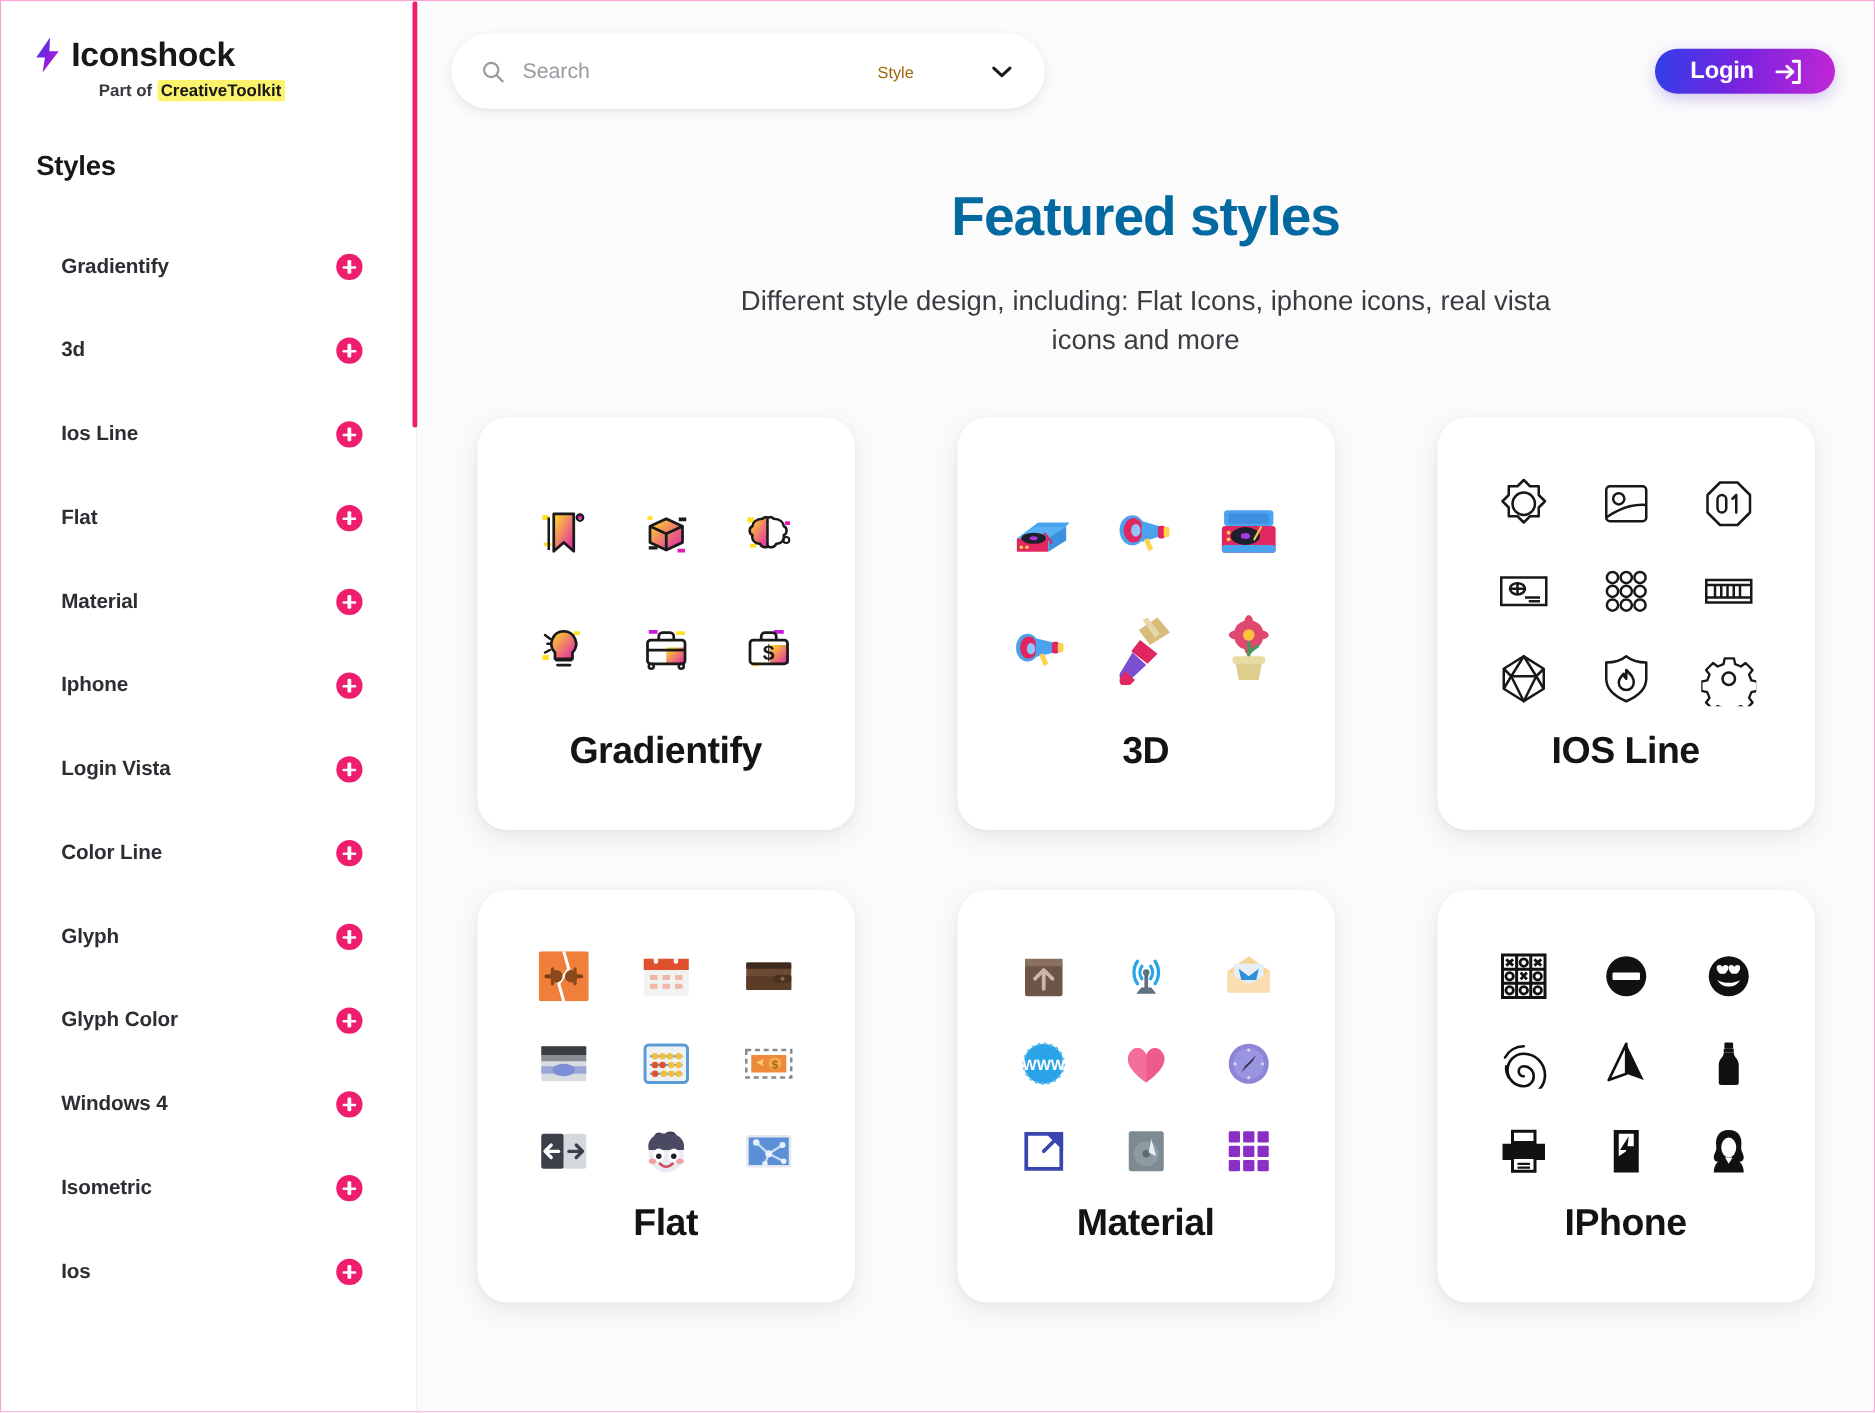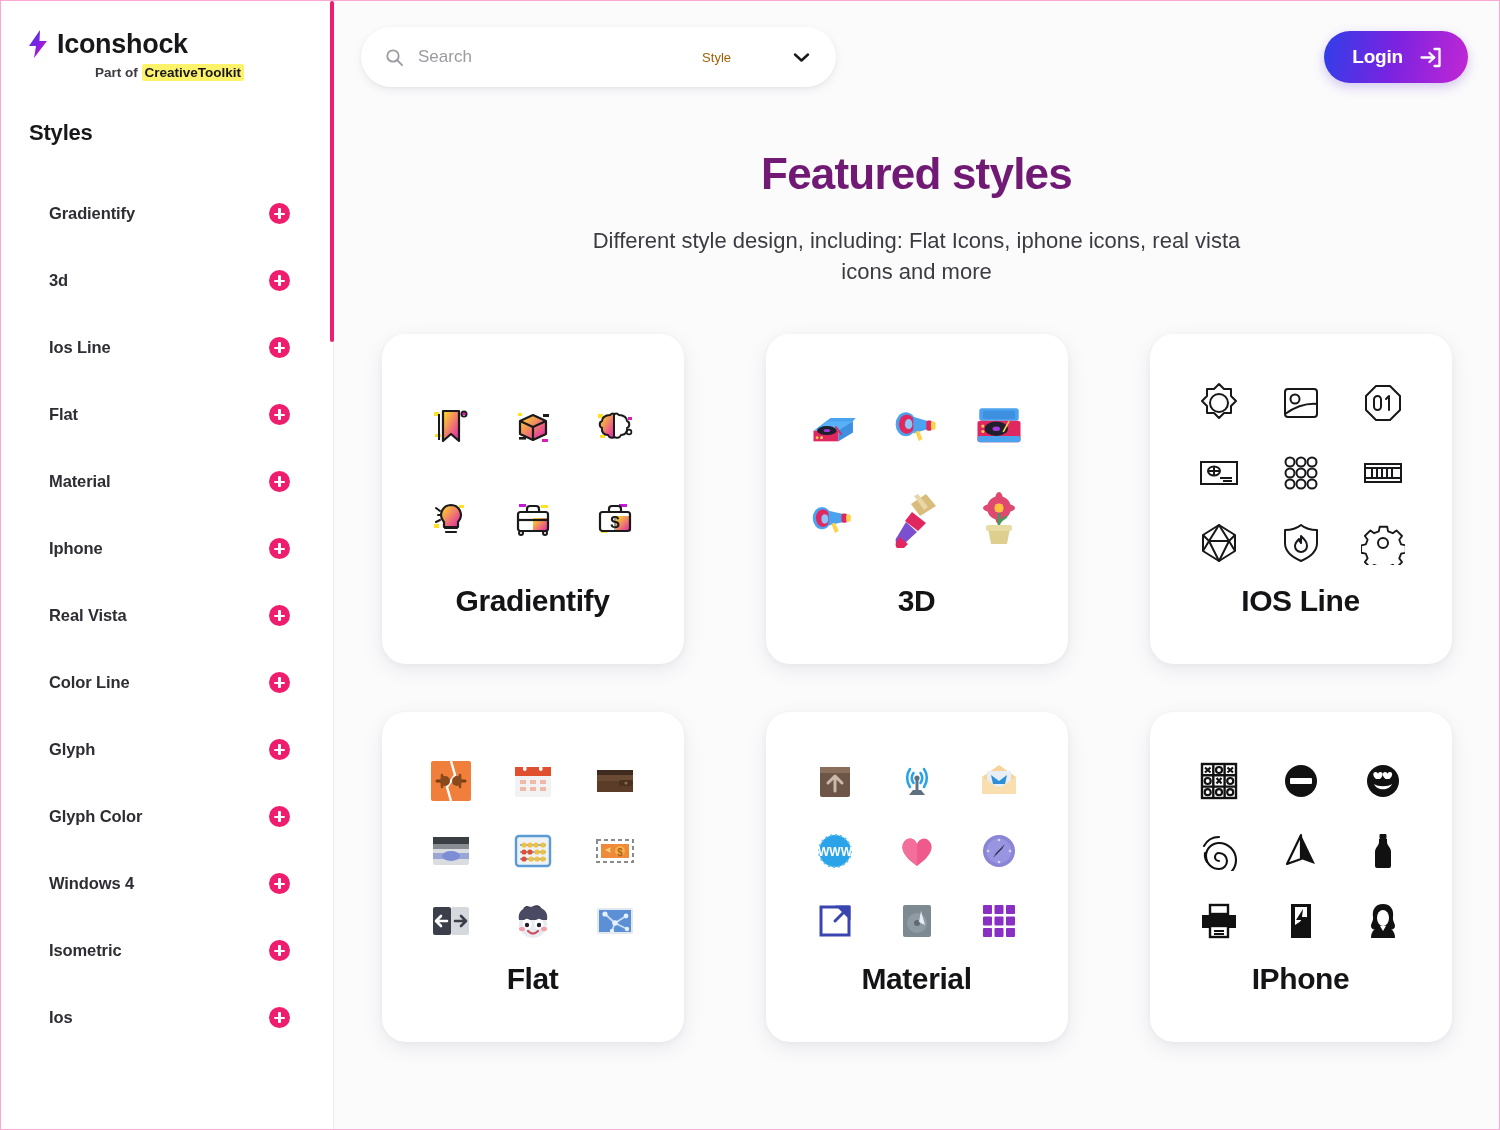--- a/index.html
+++ b/index.html
@@ -28,21 +28,21 @@
     padding: 0;
   }
   .brand { padding: 28px 0 0 26px; }
   .brand-row { display: flex; align-items: center; gap: 8px; }
   .bolt-icon { width: 22px; height: 30px; display: block; flex: 0 0 22px; }
   .brand-name {
     font-size: 27px; font-weight: 700; color: #18181b;
     letter-spacing: -0.3px; line-height: 1;
   }
   .brand-sub {
-    margin-top: 6px; margin-left: 36px;
+    margin-top: 6px; margin-left: 20px;
     font-size: 13.5px; font-weight: 700; color: #3a3a40;
     white-space: nowrap;
     padding-left: 32px;
   }
   .brand-sub .hl {
     background: #fdf36b; padding: 1px 3px; border-radius: 2px; color: #18181b;
   }
 
   .styles-title {
     margin: 40px 0 0 28px;
@@ -117,34 +117,34 @@
   .style-select {
     margin-left: auto; display: flex; align-items: center; gap: 0;
     cursor: pointer;
   }
   .style-select-label { font-size: 13px; color: #a16207; }
   .chev { width: 17px; height: 11px; margin-left: 62px; display: block; }
 
   .login-btn {
     margin-left: auto;
     display: flex; align-items: center; gap: 15px;
-    height: 52px; padding: 0 25px 0 28px;
+    height: 36px; padding: 0 25px 0 28px;
     border: none; border-radius: 26px; cursor: pointer;
     background: linear-gradient(100deg, #2f3fe8 0%, #7a23e0 48%, #c227d4 100%);
     box-shadow: 0 4px 12px rgba(90,40,200,0.25);
     text-align: center;
   }
   .login-label {
     font-size: 19px; font-weight: 700; color: #ffffff; letter-spacing: -0.2px;
   }
   .login-icon { width: 25px; height: 25px; display: block; }
 
   .hero { text-align: center; margin-top: 36px; }
   .hero-title {
-    font-size: 44px; font-weight: 700; color: #701a75;
+    font-size: 44px; font-weight: 700; color: #0369a1;
     letter-spacing: -0.8px;
   }
   .hero-sub {
     margin: 26px auto 0; width: 700px;
     font-size: 22px; line-height: 1.42; color: #3b3b42; font-weight: 400;
   }
 
   .cards {
     margin: 47px auto 0;
     width: 1070px;
@@ -230,21 +230,21 @@
       </div>
       <div class="nav-item">
         <span class="nav-label">Material</span>
         <span class="plus-icon"></span>
       </div>
       <div class="nav-item">
         <span class="nav-label">Iphone</span>
         <span class="plus-icon"></span>
       </div>
       <div class="nav-item">
-        <span class="nav-label">Real Vista</span>
+        <span class="nav-label">Login Vista</span>
         <span class="plus-icon"></span>
       </div>
       <div class="nav-item">
         <span class="nav-label">Color Line</span>
         <span class="plus-icon"></span>
       </div>
       <div class="nav-item">
         <span class="nav-label">Glyph</span>
         <span class="plus-icon"></span>
       </div>

